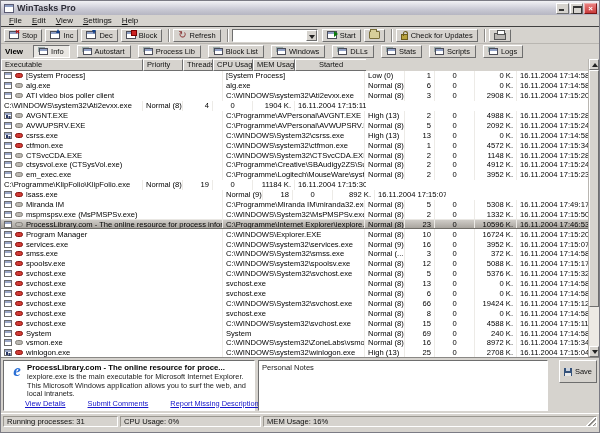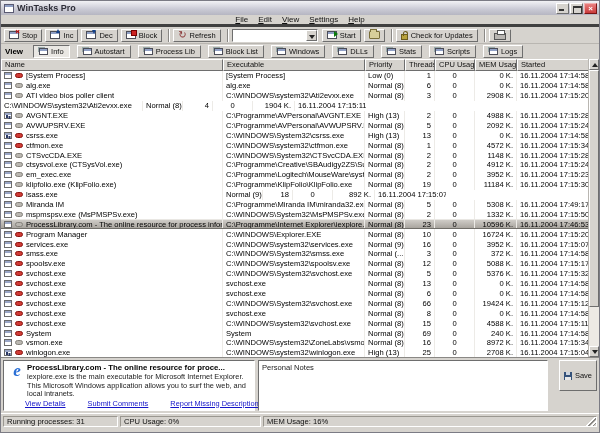--- a/index.html
+++ b/index.html
@@ -7,21 +7,21 @@
   #win{width:600px;height:433px;background:#d6d3ce;border:1px solid #7b7b84;display:flex;flex-direction:column;overflow:hidden;}
   
   .titlebar{height:14px;background:linear-gradient(#f2f2f5,#c9c9d4 60%,#b6b6c2);display:flex;align-items:center;padding:0 2px;flex:0 0 auto;}
   .app-ico{width:10px;height:9px;border:1px solid #5a5a72;background:#fff;box-shadow:inset 0 2px 0 #8f9fc4;margin:0 3px 0 1px;}
   .title-text{font-size:9px;font-weight:bold;color:#2e2e38;flex:1;line-height:12px;}
   .winbtn{width:13px;height:11px;margin-left:1px;background:#d6d3ce;border:1px solid;border-color:#fff #6e6e6e #6e6e6e #fff;font-size:8px;line-height:9px;text-align:center;color:#333;position:relative;}
   .winbtn.min::after{content:"";position:absolute;left:2px;bottom:2px;width:5px;height:2px;background:#333;}
   .winbtn.max::after{content:"";position:absolute;left:2px;top:2px;width:7px;height:5px;border:1px solid #333;border-top-width:2px;}
   .winbtn.close{background:linear-gradient(#e98080,#c93a3a);border-color:#f0b0b0 #7a1515 #7a1515 #f0b0b0;color:#fff;font-weight:bold;}
   
-  .menubar{height:12px;display:flex;align-items:center;padding:0 3px;font-size:8px;color:#111;flex:0 0 auto;border-bottom:3px solid #404040;justify-content:center;}
+  .menubar{height:12px;display:flex;align-items:center;padding:0 3px;font-size:8px;color:#111;flex:0 0 auto;border-bottom:1px solid #404040;}
   .menu-item{padding:0 5px;line-height:11px;}
   .menu-item u{text-decoration:underline;}
   
   .toolbar{height:17px;display:flex;align-items:center;padding:0 3px;flex:0 0 auto;border-bottom:1px solid #b9b6b1;}
   .tbtn{height:13px;display:flex;align-items:center;padding:0 4px;margin-right:3px;font-size:7.5px;color:#111;background:#d6d3ce;border:1px solid;border-color:#fff #6e6e6e #6e6e6e #fff;white-space:nowrap;}
   .tb-ico{position:relative;width:10px;height:8px;border:1px solid #4c4d58;background:#fff;box-shadow:inset 0 2px 0 #8f9fc4;margin-right:3px;flex:0 0 auto;}
   .ov-stop::after{content:"×";position:absolute;right:-2px;top:-5px;color:#c00;font-size:8px;font-weight:bold;}
   .ov-inc::after{content:"";position:absolute;right:-1px;top:-3px;border-left:2.5px solid transparent;border-right:2.5px solid transparent;border-bottom:4px solid #15428b;}
   .ov-dec::after{content:"";position:absolute;right:-1px;top:-2px;border-left:2.5px solid transparent;border-right:2.5px solid transparent;border-top:4px solid #15428b;}
   .ov-block::after{content:"";position:absolute;right:-2px;top:-2px;width:4px;height:4px;background:#c22;border:1px solid #700;}
@@ -47,21 +47,21 @@
   
   .table-wrap{flex:0 0 auto;display:flex;height:299px;background:#fff;border-bottom:1px solid #8a8885;}
   .table-main{width:587px;display:flex;flex-direction:column;}
   .thead{height:12px;display:flex;flex:0 0 auto;background:#d6d3ce;}
   .th{font-size:7.5px;color:#111;line-height:10px;padding:0 3px;background:#d6d3ce;border:1px solid;border-color:#fff #6e6e6e #6e6e6e #fff;overflow:hidden;white-space:nowrap;}
   .tbody{flex:1;overflow:hidden;background:#fff;}
   .row{height:9.9px;display:flex;align-items:center;white-space:nowrap;}
   .row.selected{background:linear-gradient(#cfccc7,#a9a59f);border-top:1px solid #e9e7e3;border-bottom:1px solid #716f6a;}
   .cell{font-size:7.6px;color:#000;line-height:9px;padding:0 3px;overflow:hidden;white-space:nowrap;height:100%;display:flex;align-items:center;border-right:1px solid #edebe7;}
   .c0{width:222px;}.c1{width:142px;}.c2{width:40px;}.c3{width:30px;justify-content:flex-end;}
-  .c4{width:40px;justify-content:center;}.c5{width:42px;justify-content:flex-end;}.c6{width:71px;border-right:none;}
+  .c4{width:40px;justify-content:center;}.c5{width:42px;justify-content:flex-end;}.c6{width:71px;border-right:none;text-align:center;}
   .row .c6{border-right:none;}
   .icon-app{position:relative;width:8px;height:7px;border:1px solid #6b6b6b;background:#fff;box-shadow:inset 0 2px 0 #9aa6c6;margin-right:3px;flex:0 0 auto;}
   .icon-chart::after{content:"";position:absolute;bottom:0;left:1px;width:1.5px;height:3px;background:#2d3a66;box-shadow:2.5px 1px 0 #2d3a66;}
   .icon-mark{width:8px;height:5px;border-radius:2.5px;margin-right:3px;flex:0 0 auto;border:1px solid;}
   .mark-red{background:#cf3b35;border-color:#8c1410;}
   .mark-gray{background:#b9b6b0;border-color:#85827c;}
   
   .vscroll{width:12px;background:#ece9e4;display:flex;flex-direction:column;border-left:1px solid #b9b6b1;}
   .sbtn{height:11px;flex:0 0 auto;background:#d6d3ce;border:1px solid;border-color:#fff #6e6e6e #6e6e6e #fff;position:relative;}
   .sbtn.up::after{content:"";position:absolute;left:2px;top:3px;border-left:3px solid transparent;border-right:3px solid transparent;border-bottom:4px solid #222;}
@@ -73,21 +73,21 @@
   .proc-info{width:252px;background:#fff;border:1px solid;border-color:#6e6e6e #fff #fff #6e6e6e;padding:2px 3px;display:flex;flex-direction:column;}
   .pi-top{display:flex;}
   .ie-ico{font-family:"Liberation Serif",serif;font-style:italic;font-weight:bold;font-size:17px;color:#2a6fd6;line-height:16px;width:20px;flex:0 0 auto;text-align:center;}
   .pi-text{flex:1;}
   .pi-title{font-size:7.8px;font-weight:bold;color:#000;line-height:9px;}
   .pi-desc{font-size:7.4px;color:#222;line-height:8.5px;margin-top:1px;}
   .pi-links{display:flex;margin-top:auto;padding:0 0 1px 18px;gap:22px;}
   .pi-link{font-size:7.4px;color:#1414c8;text-decoration:underline;white-space:nowrap;}
   .notes{flex:1;background:#fff;border:1px solid;border-color:#6e6e6e #fff #fff #6e6e6e;padding:2px 3px;font-size:7.6px;color:#222;}
   .save-col{width:46px;display:flex;flex-direction:column;align-items:flex-end;}
-  .save-btn{height:31px;display:flex;align-items:center;padding:0 4px;font-size:7.5px;color:#111;background:#d6d3ce;border:1px solid;border-color:#fff #6e6e6e #6e6e6e #fff;}
+  .save-btn{height:23px;display:flex;align-items:center;padding:0 4px;font-size:7.5px;color:#111;background:#d6d3ce;border:1px solid;border-color:#fff #6e6e6e #6e6e6e #fff;}
   .disk-glyph{width:8px;height:8px;background:#35527a;position:relative;margin-right:3px;}
   .disk-glyph::before{content:"";position:absolute;top:0;left:2px;width:4px;height:3px;background:#cdd4de;}
   .disk-glyph::after{content:"";position:absolute;bottom:0;left:1px;width:6px;height:3px;background:#e8e8e8;}
   
   .statusbar{height:15px;display:flex;align-items:stretch;gap:2px;padding:2px 2px 1px 2px;flex:0 0 auto;border-top:1px solid #fff;}
   .spanel{border:1px solid;border-color:#9a9790 #fff #fff #9a9790;font-size:7.6px;line-height:10px;color:#111;padding:0 3px;overflow:hidden;white-space:nowrap;}
   .sp1{width:115px;flex:0 0 auto;}
   .sp2{width:141px;flex:0 0 auto;}
   .sp3{flex:1;position:relative;}
   .grip{position:absolute;right:0;bottom:0;width:10px;height:10px;background:
@@ -197,21 +197,20 @@
         <span class="tab">
           <span class="tab-ico"></span>
           <span>Logs</span>
         </span>
       </span>
   </div>
 
   <div class="table-wrap">
     <div class="table-main">
       <div class="thead" id="thead">
-          <span class="th c0">Name</span>
           <span class="th c1">Executable</span>
           <span class="th c2">Priority</span>
           <span class="th c3">Threads</span>
           <span class="th c4">CPU Usage</span>
           <span class="th c5">MEM Usage</span>
           <span class="th c6">Started</span>
         </div>
       <div class="tbody" id="tbody">
           <div class="row">
             <span class="cell c0">
@@ -345,25 +344,20 @@
               <span>em_exec.exe</span>
             </span>
             <span class="cell c1">C:\Programme\Logitech\MouseWare\system...</span>
             <span class="cell c2">Normal (8)</span>
             <span class="cell c3">2</span>
             <span class="cell c4">0</span>
             <span class="cell c5">3952 K.</span>
             <span class="cell c6">16.11.2004 17:15:23</span>
           </div>
           <div class="row">
-            <span class="cell c0">
-              <span class="icon-app"></span>
-              <span class="icon-mark mark-gray"></span>
-              <span>klipfolio.exe (KlipFolio.exe)</span>
-            </span>
             <span class="cell c1">C:\Programme\KlipFolio\KlipFolio.exe</span>
             <span class="cell c2">Normal (8)</span>
             <span class="cell c3">19</span>
             <span class="cell c4">0</span>
             <span class="cell c5">11184 K.</span>
             <span class="cell c6">16.11.2004 17:15:30</span>
           </div>
           <div class="row">
             <span class="cell c0">
               <span class="icon-app"></span>

